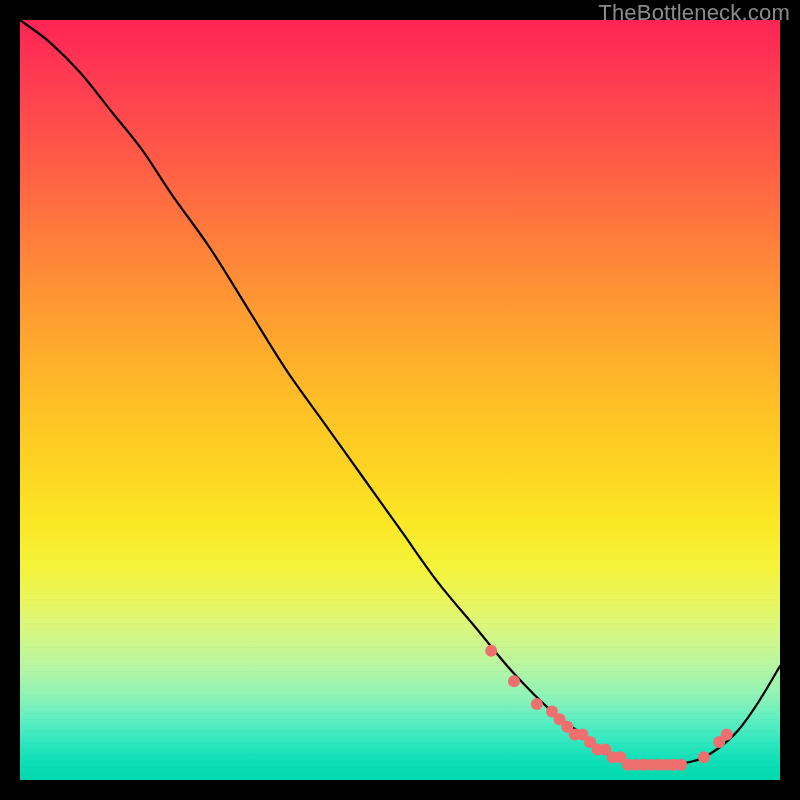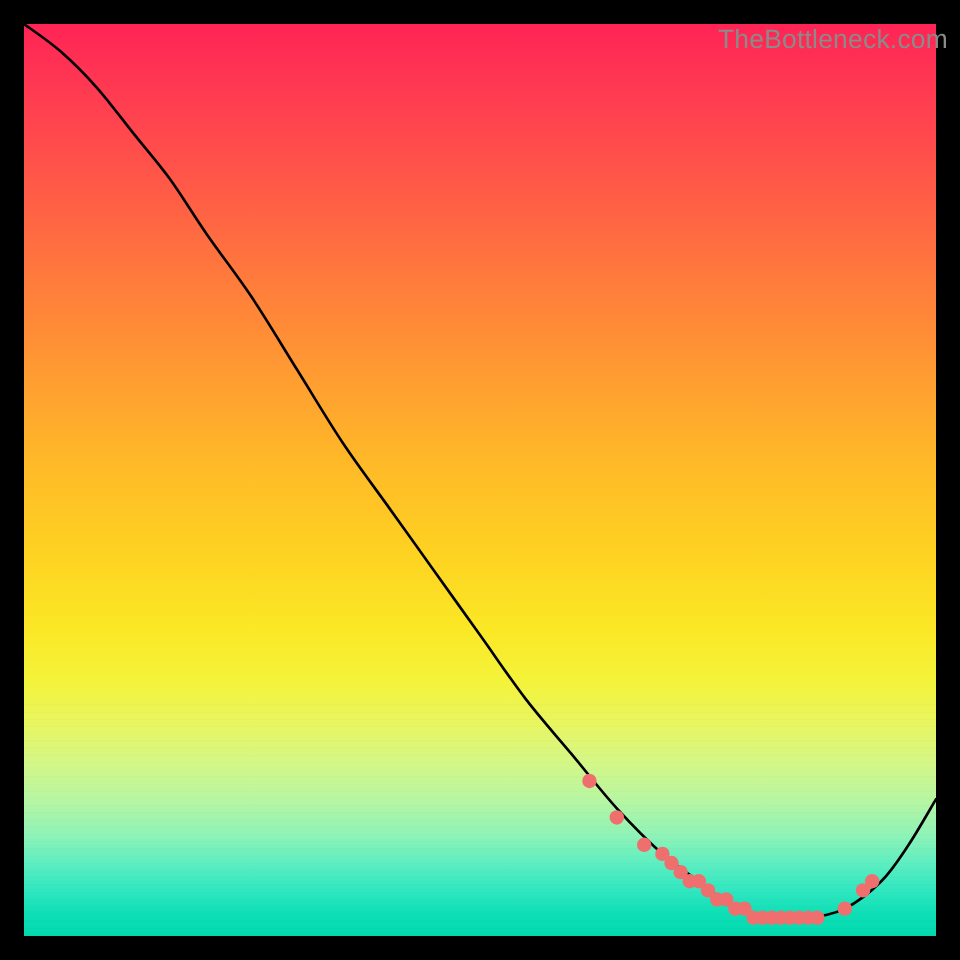--- a/index.html
+++ b/index.html
@@ -12,21 +12,21 @@
     font-family: Arial, Helvetica, sans-serif;
   }
   .wrap {
     position: relative;
     width: 800px;
     height: 800px;
     background: #000;
   }
   .watermark {
     position: absolute;
-    top: 20px;
+    top: 0;
     right: 10px;
     color: #8b8b8b;
     font-size: 22px;
     font-weight: 500;
     letter-spacing: 0.2px;
     z-index: 30;
     user-select: none;
     margin-left: 28px;
   }
   .plot {

